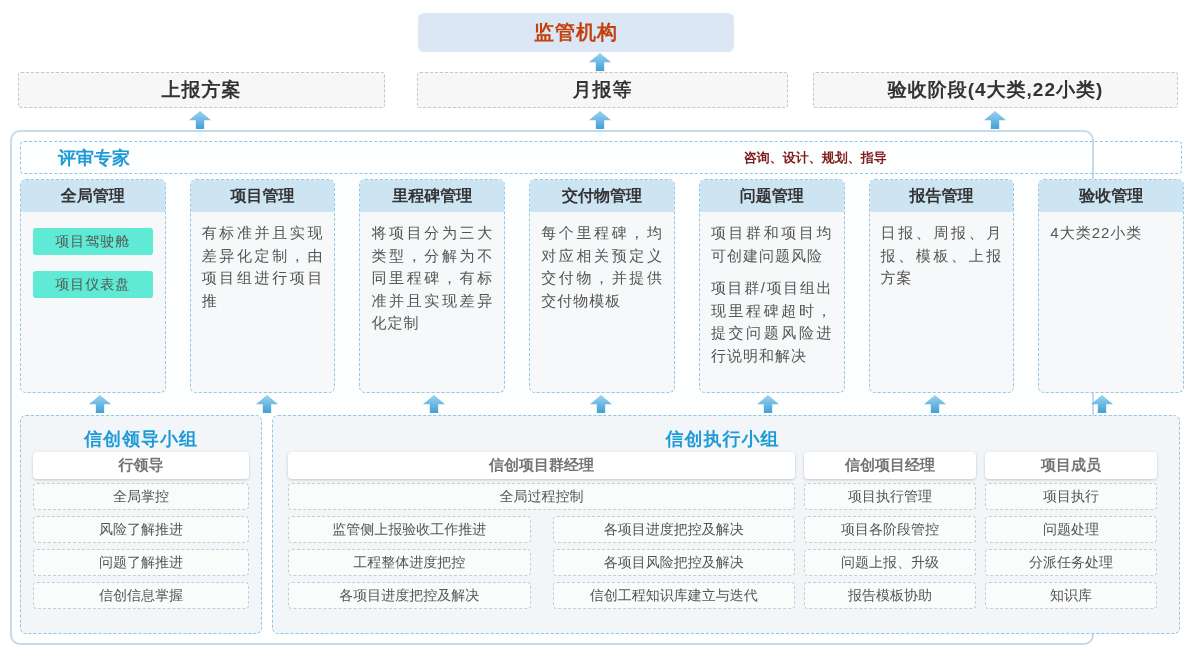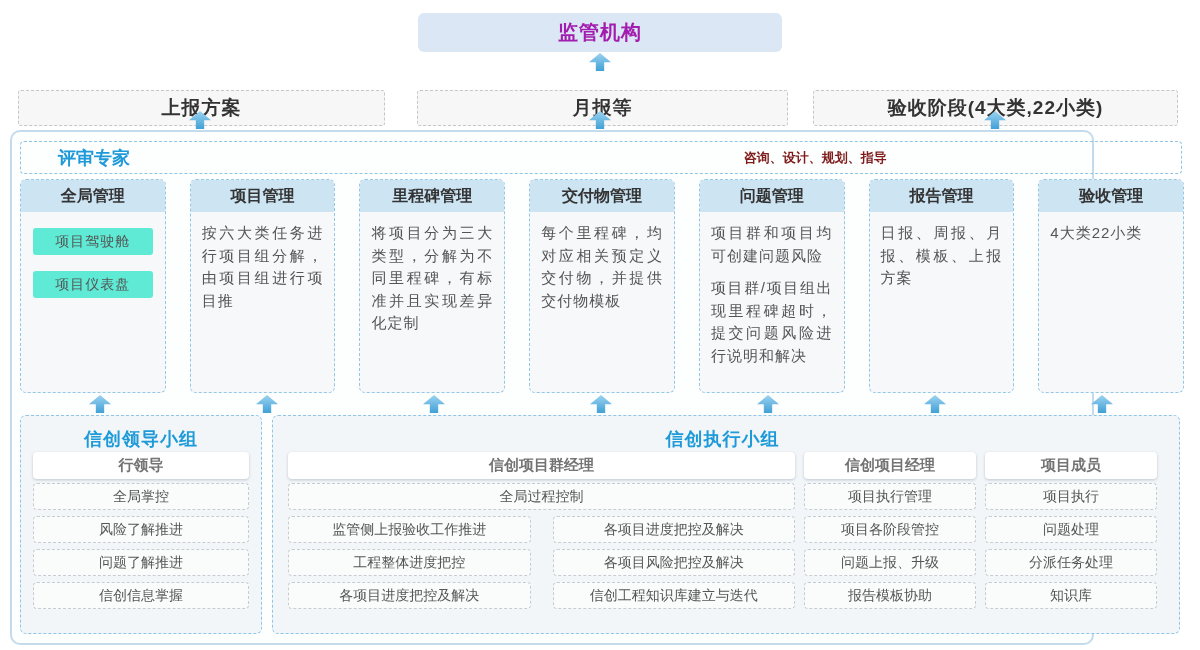--- a/index.html
+++ b/index.html
@@ -1,28 +1,28 @@
 <!DOCTYPE html>
 <html><head>
 <meta charset="utf-8">
 <style>
   html,body { margin:0; padding:0; background:#ffffff; }
   body { font-family:"Liberation Sans","DejaVu Sans",sans-serif; }
   .canvas { position:relative; width:1200px; height:650px; background:#ffffff; overflow:hidden; }
 
   
-  .reg-box { position:absolute; left:418px; top:13px; width:364px; height:39px;
+  .reg-box { position:absolute; left:418px; top:13px; width:316px; height:39px;
     background:#dbe7f4; border-radius:6px; display:flex; align-items:center; justify-content:center;
-    font-size:20px; font-weight:bold; color:#a21caf; letter-spacing:1px; }
+    font-size:20px; font-weight:bold; color:#c2410c; letter-spacing:1px; }
 
   
   .chan { position:absolute; top:72px; height:36px; background:#f7f7f7;
     border:1px dashed #c6c6c6; border-radius:3px; box-sizing:border-box;
     display:flex; align-items:center; justify-content:center;
-    font-size:19px; font-weight:bold; color:#333; letter-spacing:1px;margin-top:18px; }
+    font-size:19px; font-weight:bold; color:#333; letter-spacing:1px; }
   .chan-1 { left:18px;  width:367px; }
   .chan-2 { left:417px; width:371px; }
   .chan-3 { left:813px; width:365px; }
 
   
   .arrow { position:absolute; width:22px; height:18px;
     background:linear-gradient(to bottom,#9bd3f0,#41a0d6);
     clip-path:polygon(50% 0,100% 52%,69% 52%,69% 100%,31% 100%,31% 52%,0 52%); }
   .a-reg { left:589px; top:53px; }
   .a-ch1 { left:189px; top:111px; }
@@ -108,21 +108,21 @@
         <div class="col-head">全局管理</div>
         <div class="col-body chips-body">
           <div class="chip">项目驾驶舱</div>
           <div class="chip">项目仪表盘</div>
         </div>
       </div>
 
       <div class="col">
         <div class="col-head">项目管理</div>
         <div class="col-body">
-          <p>按六大类任务进行项目组分解，由项目组进行项目推</p>
+          <p>有标准并且实现差异化定制，由项目组进行项目推</p>
         </div>
       </div>
 
       <div class="col">
         <div class="col-head">里程碑管理</div>
         <div class="col-body">
           <p>将项目分为三大类型，分解为不同里程碑，有标准并且实现差异化定制</p>
         </div>
       </div>
 

